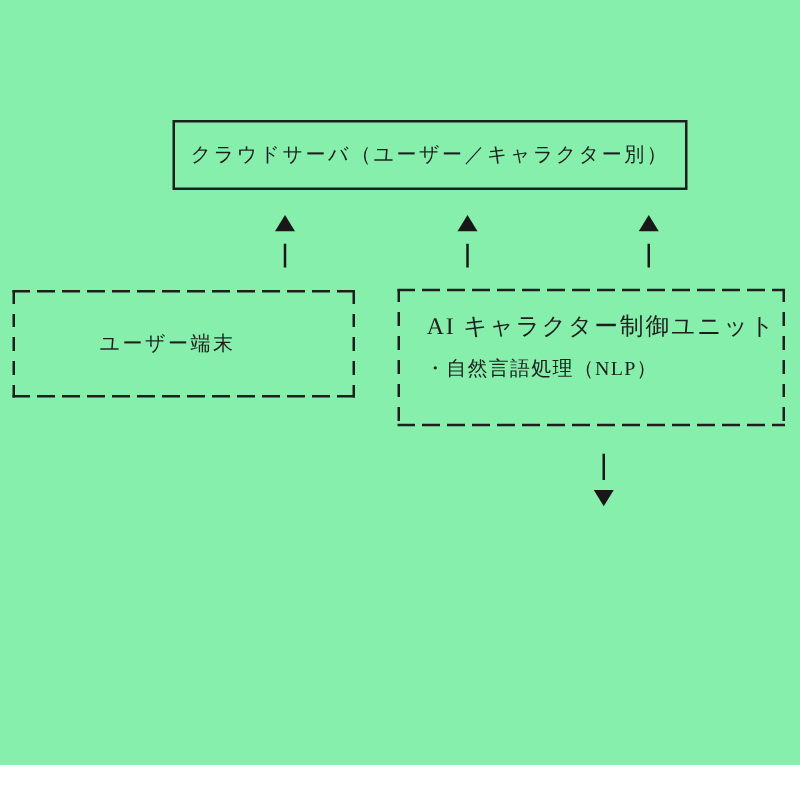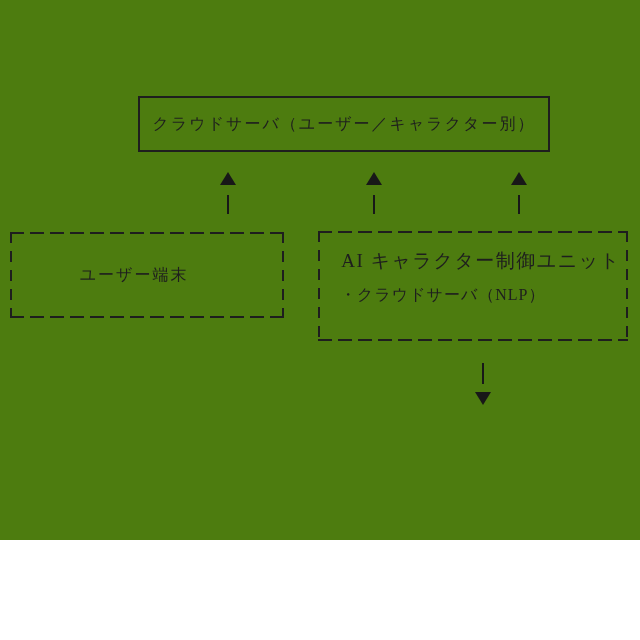--- a/index.html
+++ b/index.html
@@ -1,20 +1,20 @@
 <!DOCTYPE html>
 <html><head>
 <meta charset="utf-8">
 <style>
   html, body { margin: 0; padding: 0; background: #ffffff; }
   .canvas {
     position: relative;
     width: 640px;
-    height: 540px;
-    background: #4d7c0f;
+    height: 612px;
+    background: #86efac;
     font-family: "Liberation Serif", "DejaVu Serif", serif;
     color: #1e1e1e;
     overflow: hidden;
   }
   .box { position: absolute; box-sizing: border-box; }
 
   
   .solid { border: 2px solid #1e1e1e; }
 
   
@@ -93,21 +93,21 @@
     <span class="tri-up"></span>
     <span class="stem"></span>
   </div>
 
   <div class="box dashed terminal-box">
     <span class="t1">ユーザー端末</span>
   </div>
 
   <div class="box dashed ai-box">
     <div class="ai-title">AI キャラクター制御ユニット</div>
-    <div class="ai-item">・クラウドサーバ（NLP）</div>
+    <div class="ai-item">・自然言語処理（NLP）</div>
   </div>
 
   <div class="connector down" style="left:475px; top:363px;">
     <span class="stem"></span>
     <span class="tri-down"></span>
   </div>
 
 
 </div>
 

